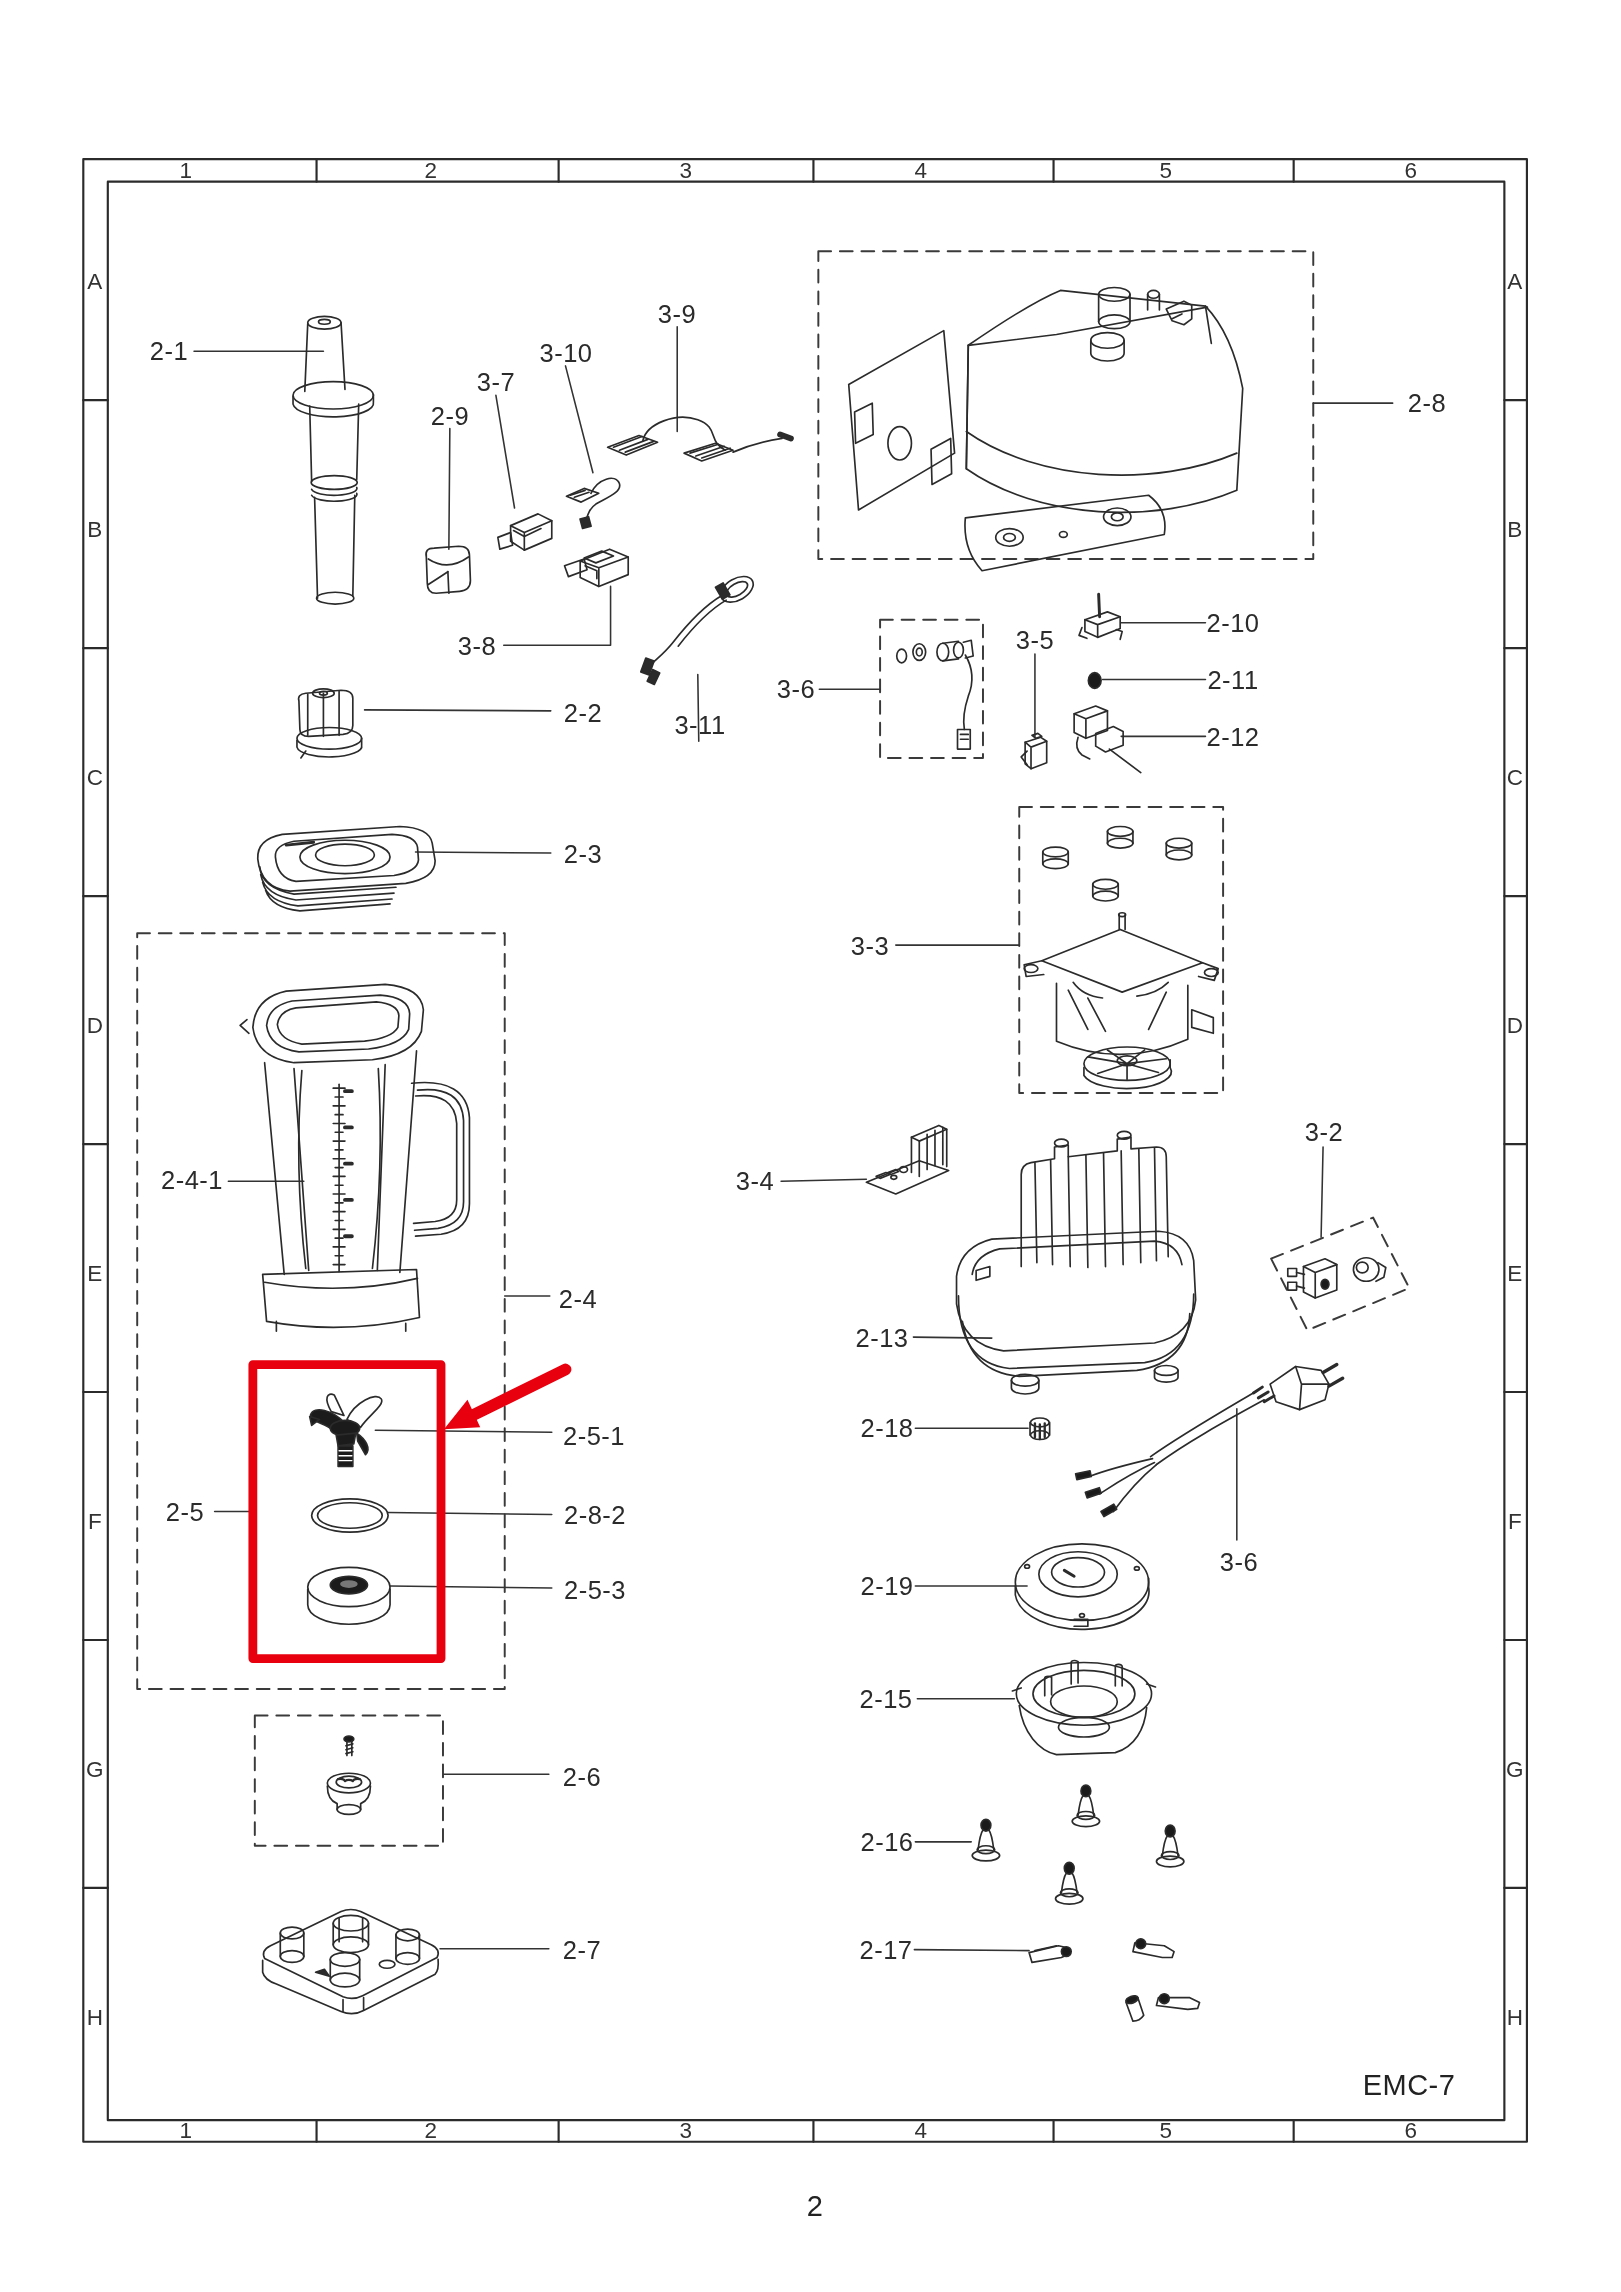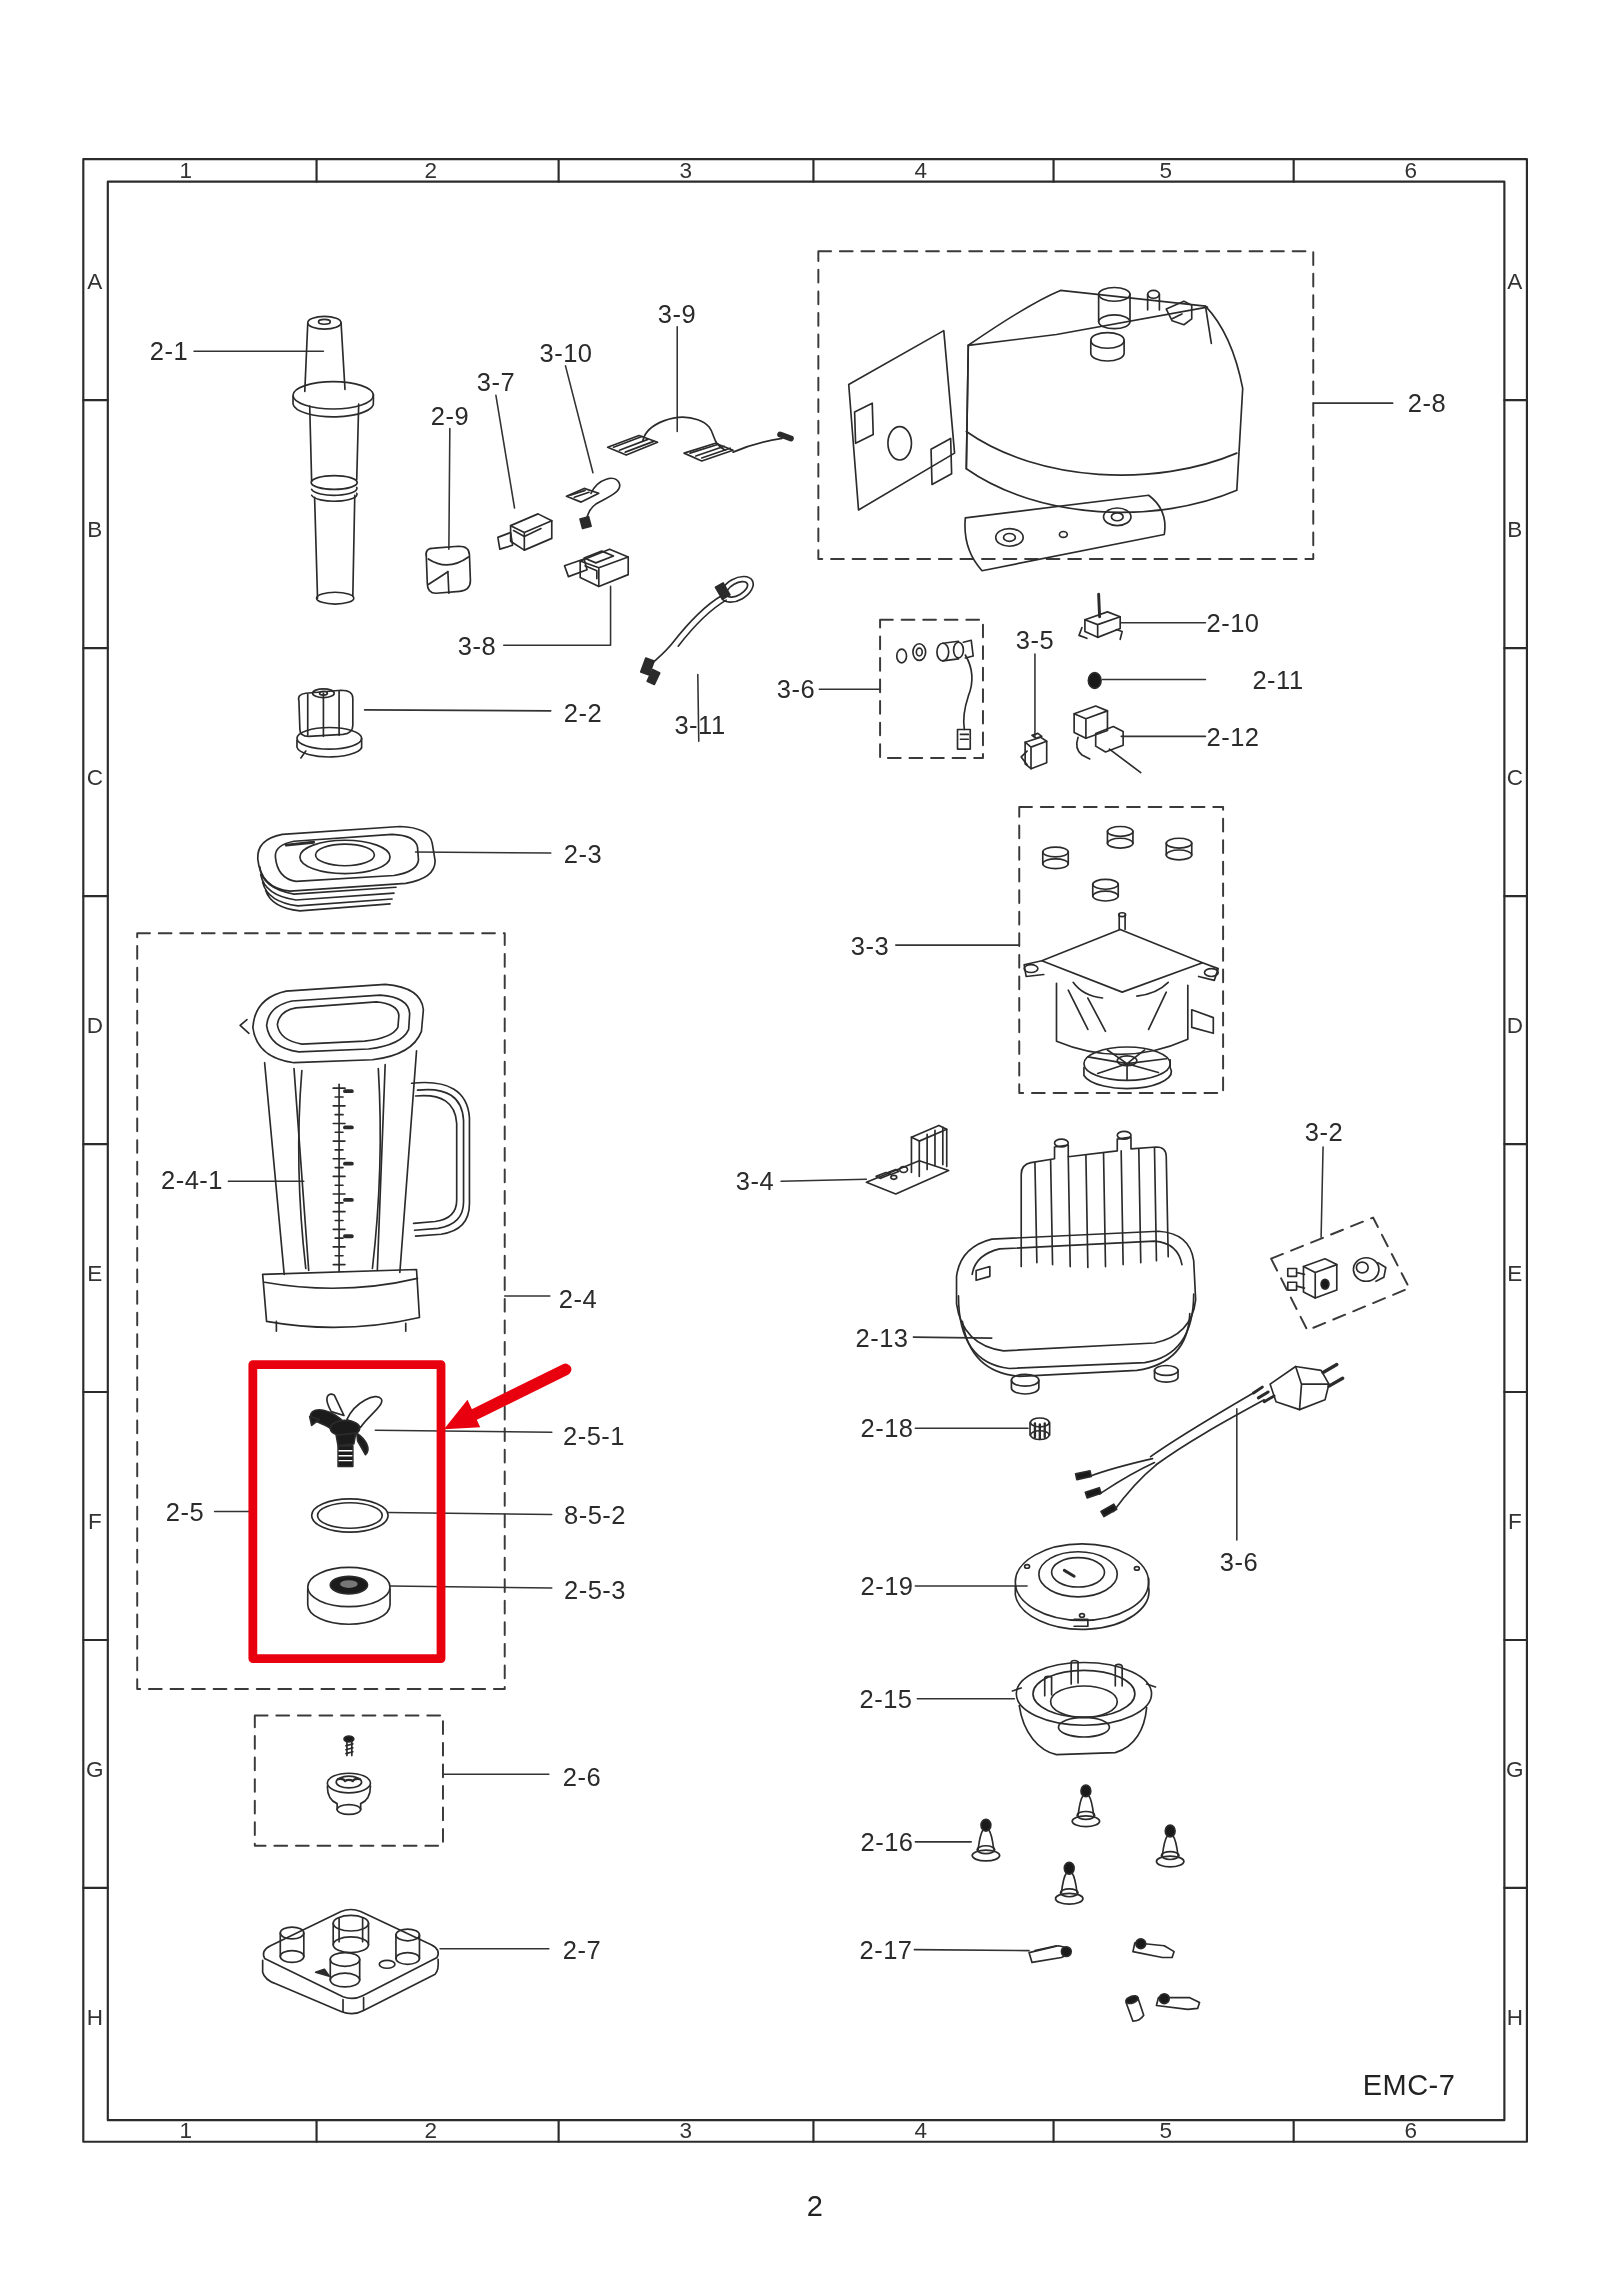--- a/index.html
+++ b/index.html
@@ -502,31 +502,31 @@
   <span class="lbl" style="left:566px;top:353px">3-10</span>
   <span class="lbl" style="left:677px;top:314px">3-9</span>
   <span class="lbl" style="left:1427px;top:403px">2-8</span>
   <span class="lbl" style="left:477px;top:646px">3-8</span>
   <span class="lbl" style="left:583px;top:713px">2-2</span>
   <span class="lbl" style="left:700px;top:725px">3-11</span>
   <span class="lbl" style="left:583px;top:854px">2-3</span>
   <span class="lbl" style="left:796px;top:689px">3-6</span>
   <span class="lbl" style="left:1035px;top:640px">3-5</span>
   <span class="lbl" style="left:1233px;top:623px">2-10</span>
-  <span class="lbl" style="left:1278px;top:680px">2-11</span>
+  <span class="lbl" style="left:1233px;top:680px">2-11</span>
   <span class="lbl" style="left:1233px;top:737px">2-12</span>
   <span class="lbl" style="left:870px;top:946px">3-3</span>
   <span class="lbl" style="left:192px;top:1180px">2-4-1</span>
   <span class="lbl" style="left:578px;top:1299px">2-4</span>
   <span class="lbl" style="left:755px;top:1181px">3-4</span>
   <span class="lbl" style="left:882px;top:1338px">2-13</span>
   <span class="lbl" style="left:1324px;top:1132px">3-2</span>
   <span class="lbl" style="left:185px;top:1512px">2-5</span>
   <span class="lbl" style="left:594px;top:1436px">2-5-1</span>
-  <span class="lbl" style="left:595px;top:1515px">8-5-2</span>
+  <span class="lbl" style="left:595px;top:1515px">2-8-2</span>
   <span class="lbl" style="left:595px;top:1590px">2-5-3</span>
   <span class="lbl" style="left:887px;top:1428px">2-18</span>
   <span class="lbl" style="left:1239px;top:1562px">3-6</span>
   <span class="lbl" style="left:887px;top:1586px">2-19</span>
   <span class="lbl" style="left:886px;top:1699px">2-15</span>
   <span class="lbl" style="left:887px;top:1842px">2-16</span>
   <span class="lbl" style="left:886px;top:1950px">2-17</span>
   <span class="lbl" style="left:582px;top:1777px">2-6</span>
   <span class="lbl" style="left:582px;top:1950px">2-7</span>
 

